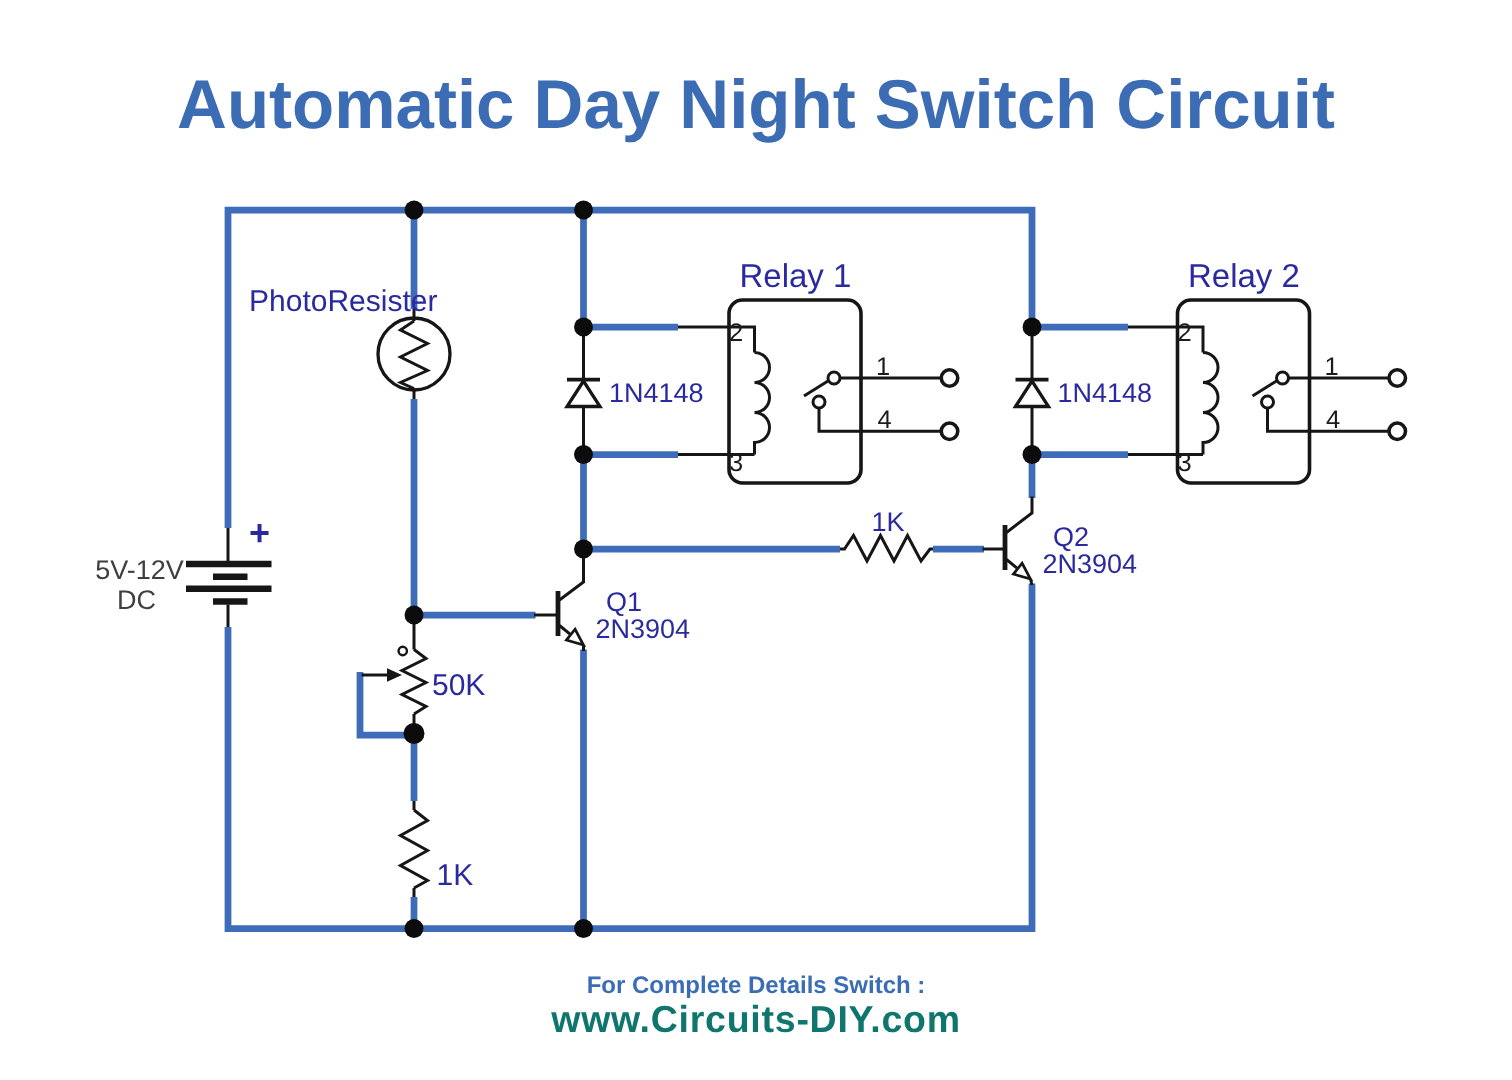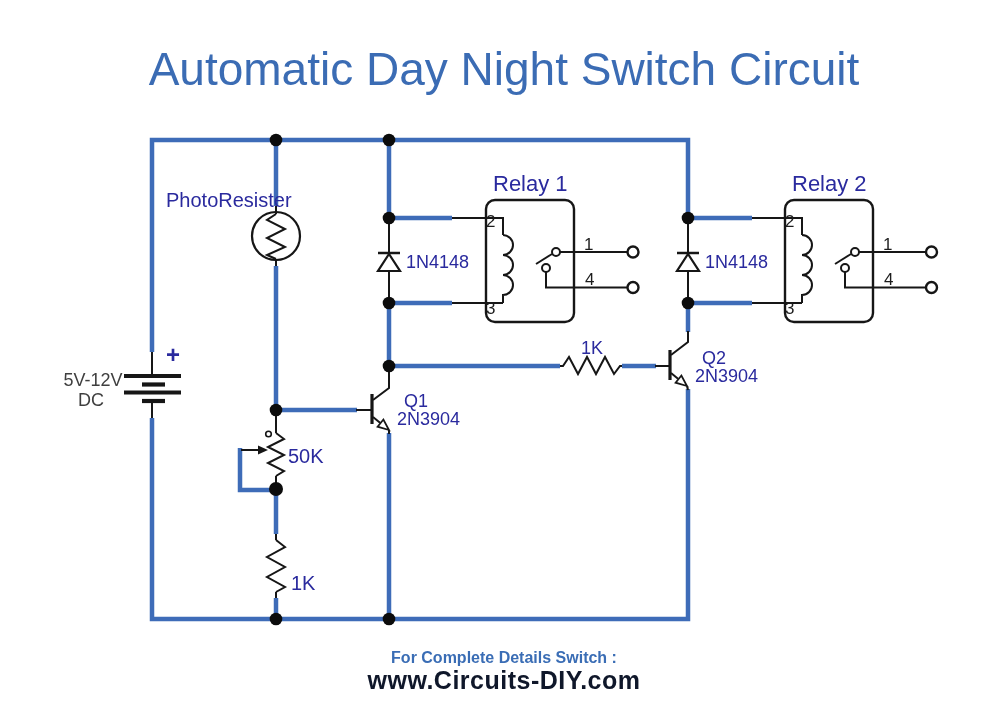--- a/index.html
+++ b/index.html
@@ -2,21 +2,21 @@
 <html><head>
 <meta charset="utf-8">
 <style>
   html,body { margin:0; padding:0; }
   body {
     width:1008px; height:720px; background:#ffffff; position:relative;
     overflow:hidden; font-family:"Liberation Sans", sans-serif;
   }
   .page-title {
     position:absolute; top:42px; left:0; width:1008px; text-align:center;
-    font-size:46px; font-weight:normal; color:#3b6cb4; letter-spacing:0px;
+    font-size:46px; font-weight:bold; color:#3b6cb4; letter-spacing:0px;
   }
   svg.circuit { position:absolute; top:0; left:0; }
 
   
   .wire   { stroke:#3e6cb8; stroke-width:4.5; fill:none; }
   .blk    { stroke:#161616; stroke-width:2;   fill:none; }
   .blk3   { stroke:#161616; stroke-width:3.2; fill:none; }
   .plate  { stroke:#161616; stroke-width:4.2; fill:none; }
   .openfig{ stroke:#161616; stroke-width:2.2; fill:#ffffff; }
   .dot    { fill:#0c0c0c; stroke:none; }
@@ -29,21 +29,21 @@
   .pin   { fill:#1c1c1c; font-size:17px; }
   .batt-txt { fill:#3f3f3f; font-size:18px; }
   .plus  { fill:#2a2a9e; font-size:24px; font-weight:bold; }
 
   .footer-line1 {
     position:absolute; top:649px; left:0; width:1008px; text-align:center;
     font-size:16px; font-weight:bold; color:#3a6db5;
   }
   .footer-line2 {
     position:absolute; top:666px; left:0; width:1008px; text-align:center;
-    font-size:25px; font-weight:bold; color:#0f172a; letter-spacing:0.5px;
+    font-size:25px; font-weight:bold; color:#0f766e; letter-spacing:0.5px;
   }
 </style>
 </head>
 <body>
 
 <div class="page-title">Automatic Day Night Switch Circuit</div>
 
 <svg class="circuit" width="1008" height="720" viewBox="0 0 1008 720">
 
   <g>

